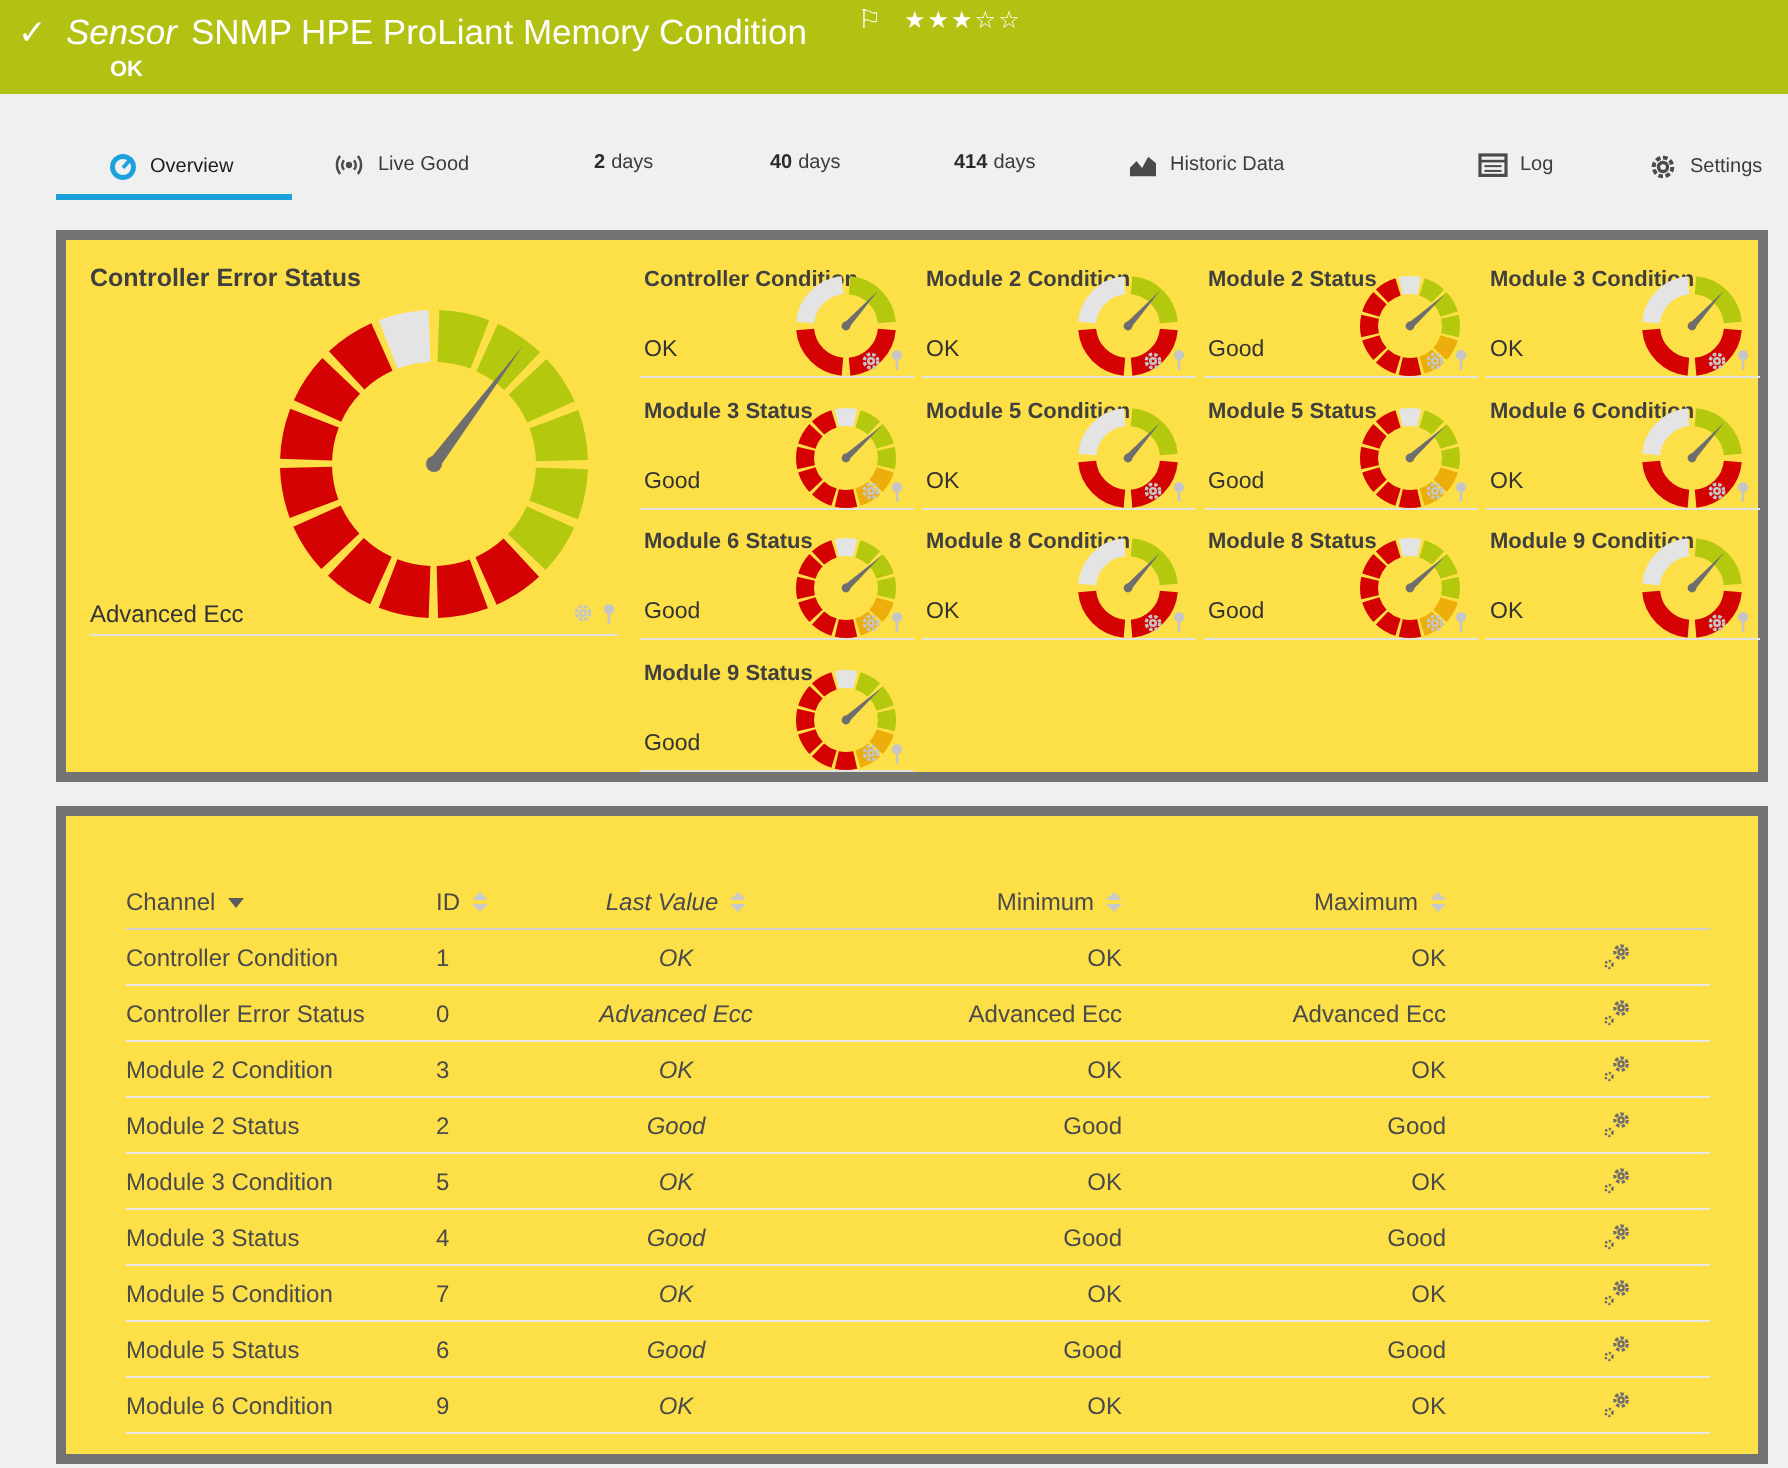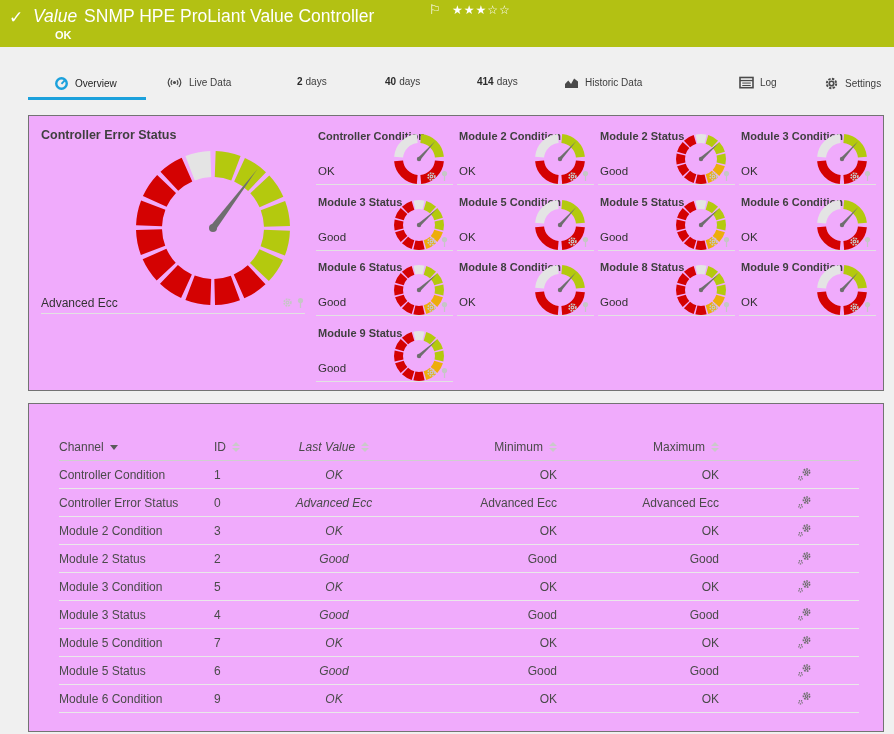--- a/index.html
+++ b/index.html
@@ -22,21 +22,21 @@
   .tab{position:absolute;top:29px;display:flex;align-items:center;gap:6px;
        font-size:10px;color:#3c3c3c;cursor:pointer;white-space:nowrap;}
   .tab svg{color:#4a4a4a;display:block;}
   .tab.active{color:#1d1d1d;}
   .tab.active svg{color:#1ba1dc;}
   .tab b{font-weight:bold;color:#2b2b2b;margin-right:3px;}
   .tab-underline{position:absolute;left:28px;top:50px;width:118px;height:3px;background:#1ba1dc;}
   #tab-0{left:54px}#tab-1{left:166px}#tab-2{left:297px}#tab-3{left:385px}
   #tab-4{left:477px}#tab-5{left:564px}#tab-6{left:739px}#tab-7{left:824px}
   
-  .card{position:absolute;left:28px;width:856px;background:#f0abfc;border:1px solid #737373;box-sizing:border-box;}
+  .card{position:absolute;left:28px;width:856px;background:#fde047;border:5px solid #737373;box-sizing:border-box;}
   #card-gauges{top:115px;height:276px;}
   #card-table{top:403px;height:329px;}
   
   .pg-title{position:absolute;left:12px;top:12px;font-size:12.5px;font-weight:bold;color:#3f3f3f;}
   .pg-svg{position:absolute;left:104px;top:32px;}
   .pg-footer{position:absolute;left:12px;top:176px;width:264px;height:21px;
              border-bottom:1px solid #e2e2e2;display:flex;justify-content:space-between;align-items:center;}
   .pg-footer .val{font-size:12px;color:#333;}
   .cellicons{display:flex;align-items:center;gap:3px;color:#c6c6c6;}
   .cellicons svg{display:block;}
@@ -67,21 +67,21 @@
   .sort .dn{border-top:4px solid #c9c9c9;}
   .sortdesc{display:inline-block;width:0;height:0;margin-left:6px;
             border-left:4.5px solid transparent;border-right:4.5px solid transparent;border-top:5px solid #5a5a5a;}
 </style>
 </head>
 <body>
 
 <div class="topbar" style="background: rgb(179, 193, 19);">
   <span class="check">✓</span>
   <div class="titlerow">
-    <span class="kind">Value</span><span>SNMP HPE ProLiant Value Controller</span>
+    <span class="kind">Sensor</span><span>SNMP HPE ProLiant Memory Condition</span>
   </div>
   <span class="flag">⚐</span>
   <span class="stars"><span>★</span><span>★</span><span>★</span><span>☆</span><span>☆</span></span>
   <span class="status">OK</span>
 </div>
 
 <div class="tabbar">
   <div id="tabs">
       <div class="tab active" id="tab-0">
         <span>
@@ -95,21 +95,21 @@
       <div class="tab" id="tab-1">
         <span>
           <svg width="17" height="13" viewBox="0 0 18 14">
             <circle cx="9" cy="7" r="1.7" fill="currentColor"></circle>
             <path d="M6.3 4.4 A4.3 4.3 0 0 0 6.3 9.6" fill="none" stroke="currentColor" stroke-width="1.3"></path>
             <path d="M11.7 4.4 A4.3 4.3 0 0 1 11.7 9.6" fill="none" stroke="currentColor" stroke-width="1.3"></path>
             <path d="M4.2 2.2 A7.6 7.6 0 0 0 4.2 11.8" fill="none" stroke="currentColor" stroke-width="1.3"></path>
             <path d="M13.8 2.2 A7.6 7.6 0 0 1 13.8 11.8" fill="none" stroke="currentColor" stroke-width="1.3"></path>
           </svg>
         </span>
-        <span>Live Data</span>
+        <span>Live Good</span>
       </div>
       <div class="tab" id="tab-2">
         <span><b>2</b>days</span>
       </div>
       <div class="tab" id="tab-3">
         <span><b>40</b>days</span>
       </div>
       <div class="tab" id="tab-4">
         <span><b>414</b>days</span>
       </div>

